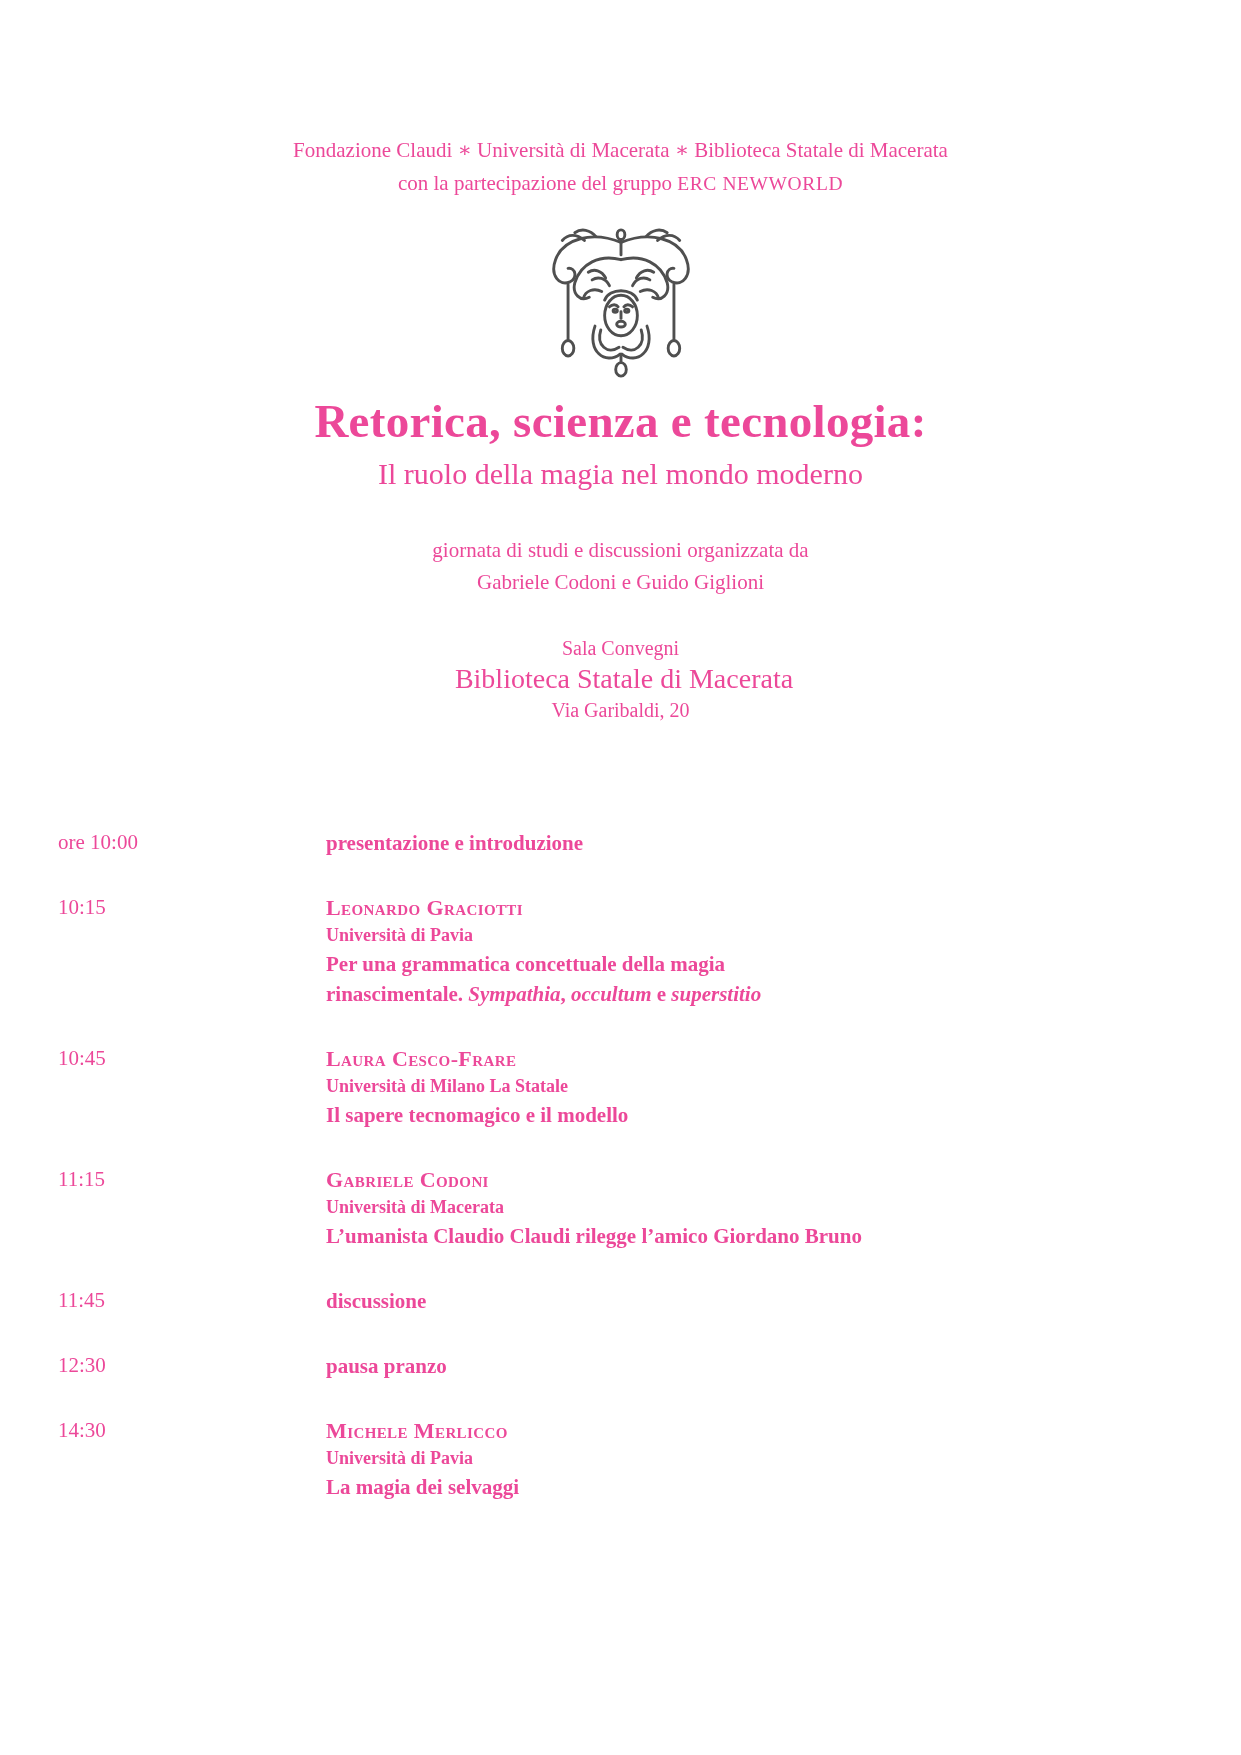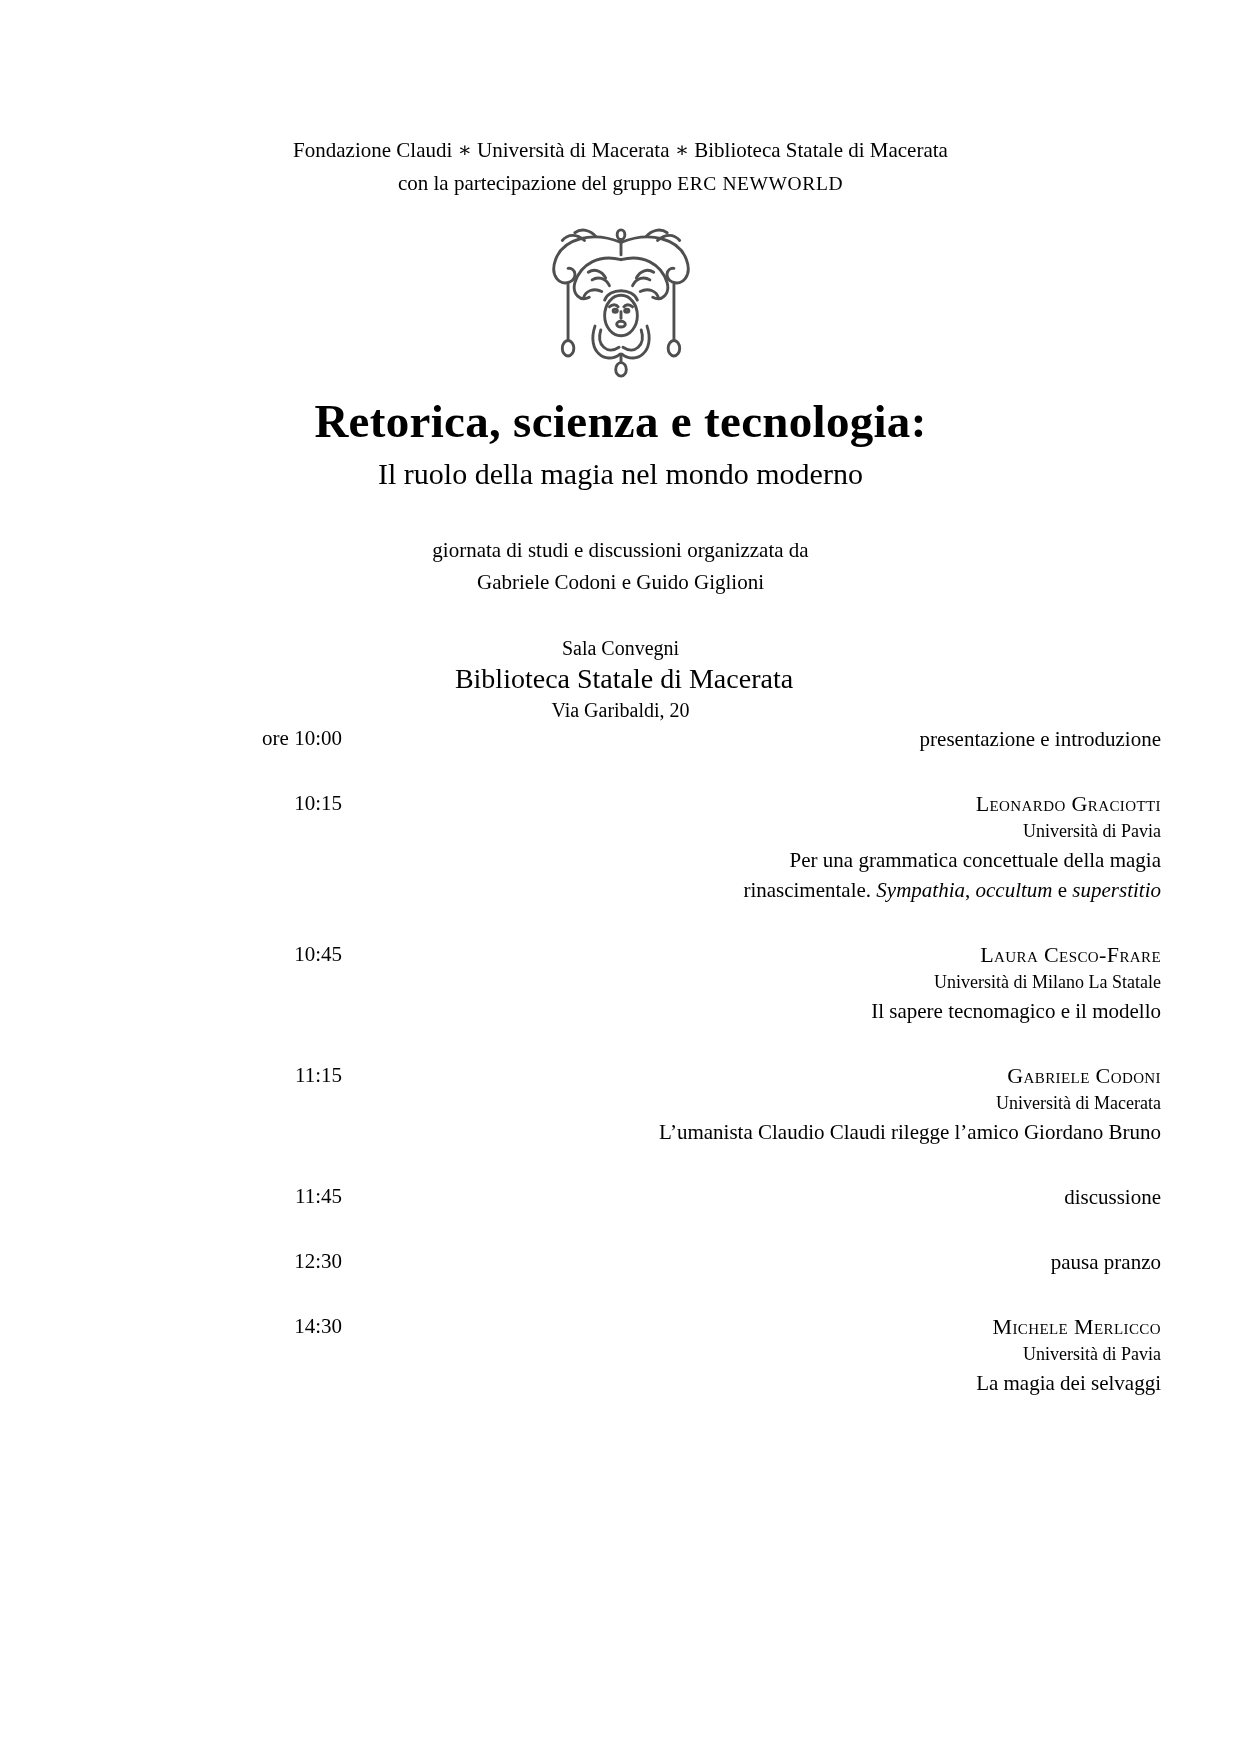--- a/index.html
+++ b/index.html
@@ -1,21 +1,21 @@
 <!DOCTYPE html>
 <html><head>
 <meta charset="utf-8">
 <style>
   html,body { margin:0; padding:0; background:#ffffff; }
   .page {
     position:relative;
     width:1241px; height:1755px;
     margin:0 auto;
     background:#ffffff;
-    color:#000000;
+    color:#ec4899;
     font-family:"Liberation Serif","DejaVu Serif",serif;
     overflow:hidden;
   }
   .center { text-align:center; }
 
   .header { padding-top:134px; font-size:21px; line-height:33px; }
   .header .group { letter-spacing:0.6px; font-size:19.5px;font-family:Liberation Serif, serif; }
 
   .ornament-wrap { margin-top:26px; text-align:center; height:156px; }
 
@@ -34,24 +34,24 @@
 
   .dateline { margin-top:38px; }
   .dateline .day  { font-size:26px; }
   .dateline .date { font-size:36px; }
 
   .venue { margin-top:36px; }
   .venue .v1 { font-size:20px; line-height:28px; }
   .venue .v2 { font-size:28px; line-height:34px;margin-left:7px; }
   .venue .v3 { font-size:20px; line-height:28px; }
 
-  .schedule { padding-left:74px; padding-right:80px;text-align:right; }
+  .schedule { margin-top:104px; padding-left:58px; padding-right:80px; }
   .srow { display:flex; align-items:flex-start; margin-bottom:35px; }
   .srow .time { flex:0 0 268px; font-size:21px; line-height:29px; }
-  .srow .content { flex:1; font-size:21px; line-height:29px; }
+  .srow .content { flex:1; font-size:21px; line-height:29px;font-weight:bold; }
   .speaker {
     font-variant:small-caps;
     font-size:22px; letter-spacing:0.4px;
     line-height:29px;
   }
   .affil { font-size:18px; line-height:27px; }
   .talk  { font-size:21px; line-height:30px; }
   .talk i { font-style:italic; }
 </style>
 </head>

